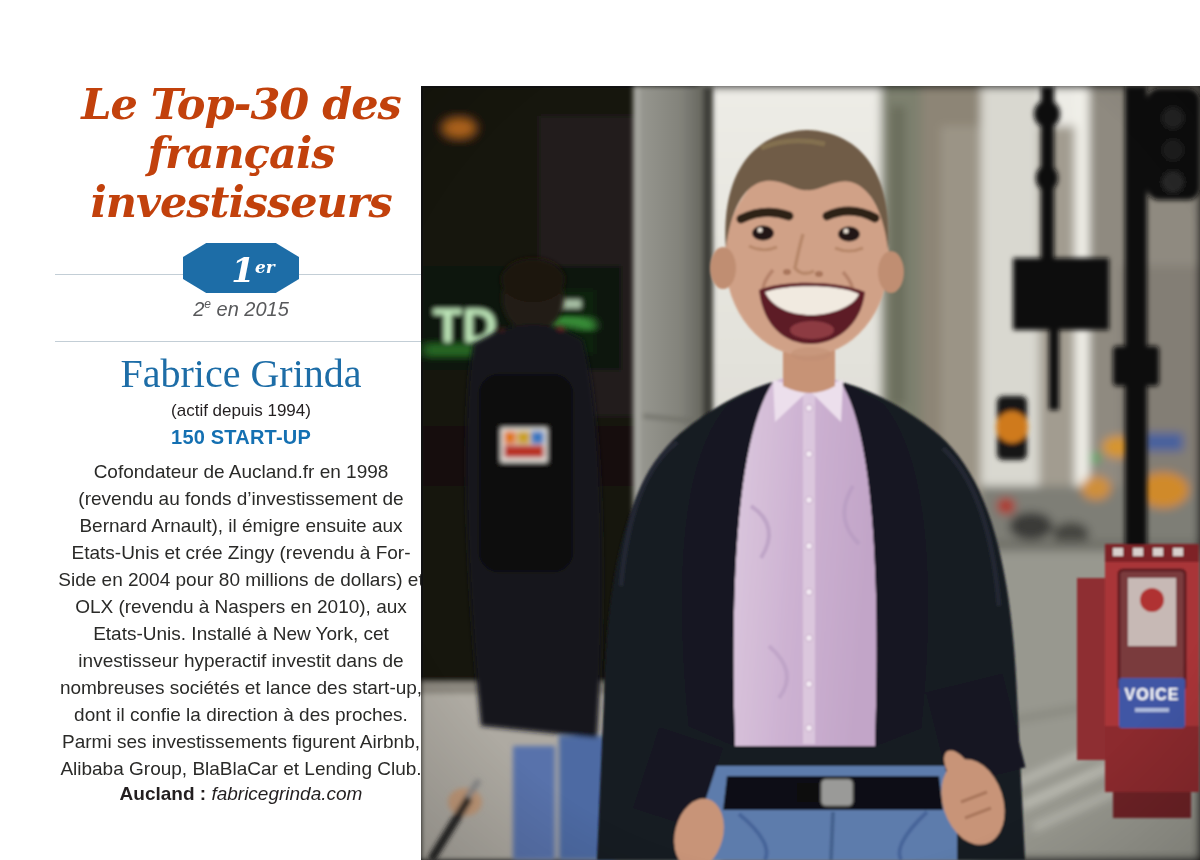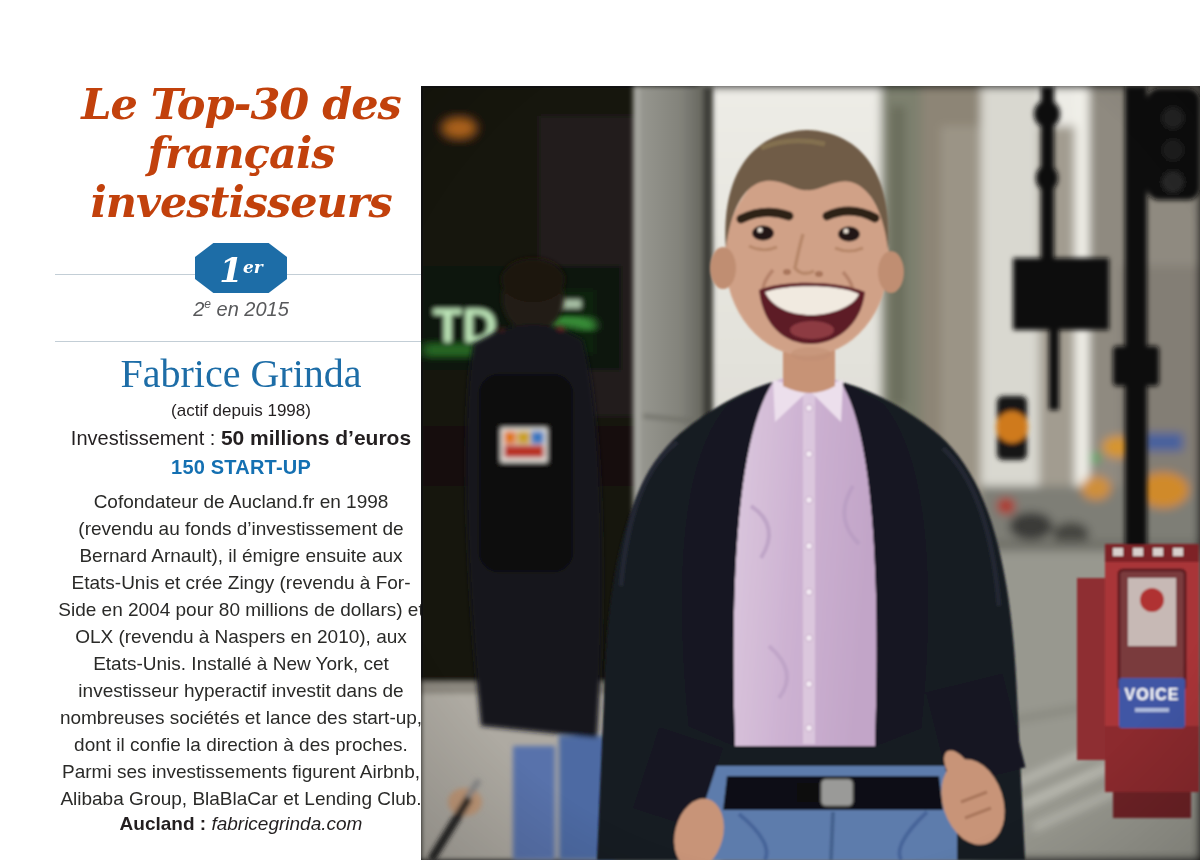--- a/index.html
+++ b/index.html
@@ -15,20 +15,21 @@
     font-size:43px;line-height:49px;color:#c2410c;letter-spacing:-1px;margin:0 0 16px 0;
   }
   .badge-row{position:relative;height:50px;margin:6px 0 2px 0;}
   .rule{position:absolute;left:0;right:0;height:1px;background:#c3ced6;}
   .badge-row .rule{top:31px;}
   .badge{
     position:relative;display:inline-block;width:92px;height:50px;background:#1d6da7;
     clip-path:polygon(20% 0,80% 0,100% 28%,100% 72%,80% 100%,20% 100%,0 72%,0 28%);
     color:#fff;font-style:italic;font-weight:bold;font-size:34px;line-height:48px;
     font-family:"DejaVu Serif",serif;
+    padding-left:24px;
   }
   .badge sup{font-size:17px;vertical-align:9px;}
   .prev-rank{
     font-style:italic;color:#58595b;font-size:20px;margin:4px 0 20px 0;
   }
   .prev-rank sup{font-size:12px;}
   .rule2{position:relative;height:1px;background:#c3ced6;margin:0 0 8px 0;}
   .person-name{
     font-family:"Liberation Serif",serif;font-size:40px;color:#1d6da7;margin:2px 0 4px 0;font-weight:normal;
   }
@@ -56,22 +57,21 @@
 
   <div class="badge-row">
     <div class="rule"></div>
     <div class="badge"><span>1</span><sup>er</sup></div>
   </div>
 
   <div class="prev-rank"><span>2</span><sup>e</sup><span> en 2015</span></div>
   <div class="rule2"></div>
 
   <h2 class="person-name">Fabrice Grinda</h2>
-  <div class="active-since">(actif depuis 1998)</div>
-  <div class="investment"><span>Investissement : </span><b>50 millions d’euros</b></div>
+  <div class="active-since">(actif depuis 1994)</div>
   <div class="startups">150 START-UP</div>
 
   <p class="bio">Cofondateur de Aucland.fr en 1998 (revendu au fonds d’investissement de Bernard Arnault), il émigre ensuite aux Etats-Unis et crée Zingy (revendu à For-Side en 2004 pour 80 millions de dollars) et OLX (revendu à Naspers en 2010), aux Etats-Unis. Installé à New York, cet investisseur hyperactif investit dans de nombreuses sociétés et lance des start-up, dont il confie la direction à des proches. Parmi ses investissements figurent Airbnb, Alibaba Group, BlaBlaCar et Lending Club.</p>
   <p class="contact"><b>Aucland : </b><i>fabricegrinda.com</i></p>
 </aside>
 
 <figure class="photo-wrap" style="margin:0;">
 <svg width="779" height="774" viewBox="0 0 779 774" xmlns="http://www.w3.org/2000/svg">
   <defs>
     <filter id="b4" x="-20%" y="-20%" width="140%" height="140%">

